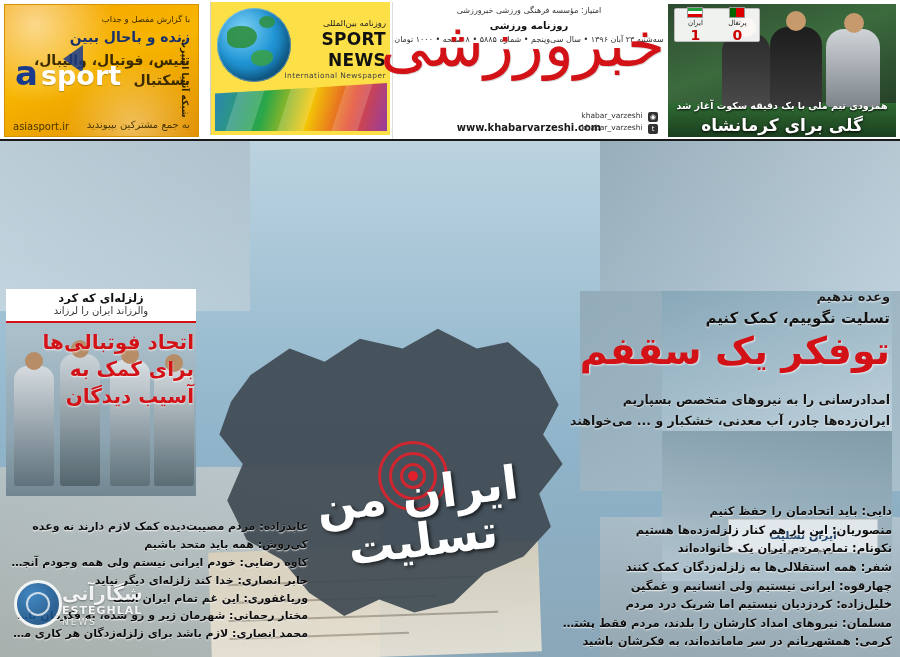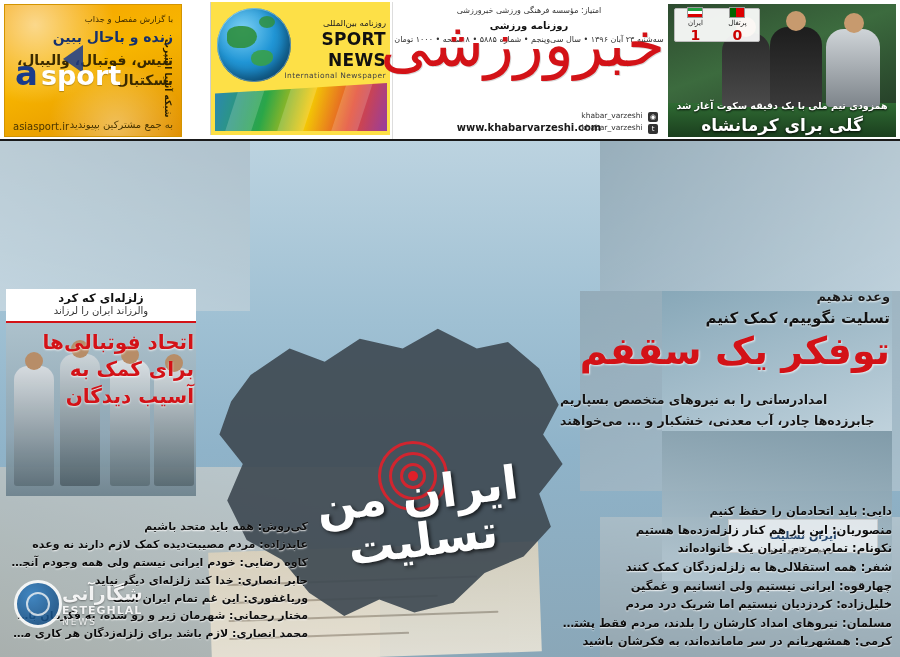--- a/index.html
+++ b/index.html
@@ -19,21 +19,21 @@
   .masthead {
     position: absolute; top: 0; left: 0;
     width: 900px; height: 141px;
     background: #ffffff;
     border-bottom: 2px solid #1a1a1a;
   }
 
   
   .ad-left {
     position: absolute; top: 4px; left: 4px;
-    width: 178px; height: 133px;
+    width: 195px; height: 133px;
     background: linear-gradient(160deg,#f5a300 0%, #f7b500 45%, #e08f00 100%);
     border: 1px solid #d39400;
     overflow: hidden;
   }
   .ad-left .swoosh {
     position: absolute; top: -40px; left: -30px;
     width: 150px; height: 150px;
     border-radius: 50%;
     background: radial-gradient(circle at 40% 40%, rgba(255,255,255,.55), rgba(255,255,255,0) 62%);
   }
@@ -328,21 +328,21 @@
   }
   .right-main-head {
     position: absolute; top: 190px; right: 10px; width: 330px;
     text-align: right;
     font-size: 38px; font-weight: bold; color: #d31217;
     text-shadow: 1px 1px 2px rgba(255,255,255,.7);
     line-height: 1.1;
   }
   .right-deck {
     position: absolute; top: 248px; right: 10px; width: 330px;
-    text-align: left; direction: rtl;
+    text-align: right; direction: rtl;
     font-size: 12.5px; color: #141414; font-weight: bold;
     line-height: 1.7;
     text-shadow: 0 1px 2px rgba(255,255,255,.75);
   }
 
   
   .quotes-right {
     position: absolute; bottom: 6px; right: 8px; width: 330px;
     direction: rtl; text-align: right;
   }
@@ -531,37 +531,37 @@
       <div class="t1">زلزله‌ای که کرد</div>
       <div class="t2">والرزاند ایران را لرزاند</div>
     </div>
     <div class="left-red-head">اتحاد فوتبالی‌ها برای کمک به آسیب دیدگان</div>
 
     <div class="right-kicker1">وعده ندهیم</div>
     <div class="right-kicker2">تسلیت نگوییم، کمک کنیم</div>
     <div class="right-main-head">توفکر یک سقفم</div>
     <div class="right-deck">
       <div>امدادرسانی را به نیروهای متخصص بسپاریم</div>
-      <div>جابر‌زده‌ها چادر، آب معدنی، خشکبار و ... می‌خواهند</div>
+      <div>ایران‌زده‌ها چادر، آب معدنی، خشکبار و ... می‌خواهند</div>
     </div>
 
     <div class="quotes-right">
       <div class="q-item">دایی: باید اتحادمان را حفظ کنیم</div>
       <div class="q-item">منصوریان: این بار هم کنار زلزله‌زده‌ها هستیم</div>
       <div class="q-item">نکونام: تمام مردم ایران یک خانواده‌اند</div>
       <div class="q-item">شفر: همه استقلالی‌ها به زلزله‌زدگان کمک کنند</div>
       <div class="q-item">چهارقوه: ایرانی نیستیم ولی انسانیم و غمگین</div>
       <div class="q-item">خلیل‌زاده: کردزدیان نیستیم اما شریک درد مردم</div>
       <div class="q-item">مسلمان: نیروهای امداد کارشان را بلدند، مردم فقط پشتیبانی کنند</div>
       <div class="q-item">کرمی: همشهریانم در سر مامانده‌اند، به فکرشان باشید</div>
     </div>
 
     <div class="quotes-left">
+      <div class="q-item">عابدزاده: مردم مصیبت‌دیده کمک لازم دارند نه وعده</div>
       <div class="q-item">کی‌روش: همه باید متحد باشیم</div>
-      <div class="q-item">عابدزاده: مردم مصیبت‌دیده کمک لازم دارند نه وعده</div>
       <div class="q-item">کاوه رضایی: خودم ایرانی نیستم ولی همه وجودم آنجاست</div>
       <div class="q-item">جابر انصاری: خدا کند زلزله‌ای دیگر نیاید</div>
       <div class="q-item">وریاغفوری: این غم تمام ایران است</div>
       <div class="q-item">مختار رحمانی: شهرمان زیر و رو شده، به فکرمان باشید</div>
       <div class="q-item">محمد انصاری: لازم باشد برای زلزله‌زدگان هر کاری می‌کنم</div>
     </div>
 
     <div class="watermark">
       <div class="wm-badge"></div>
       <div class="wm-text">

